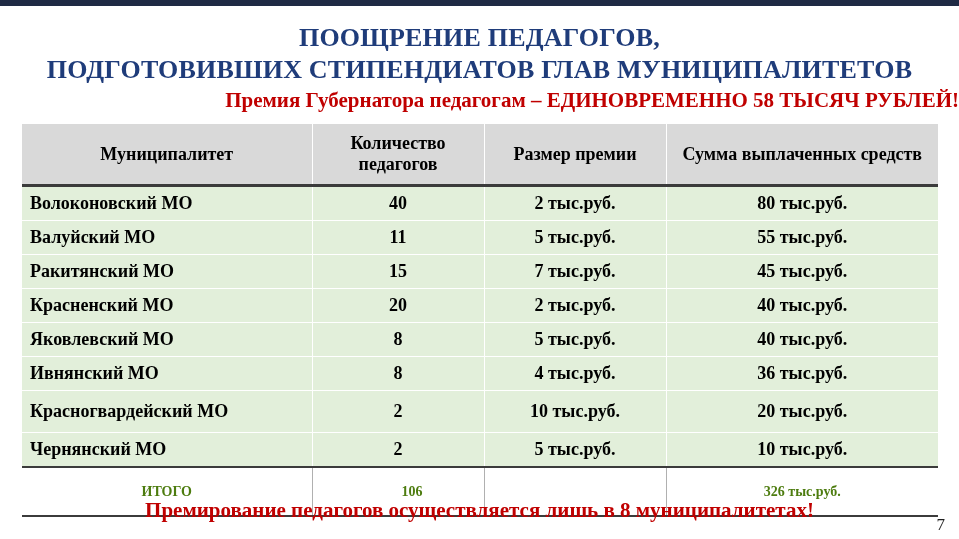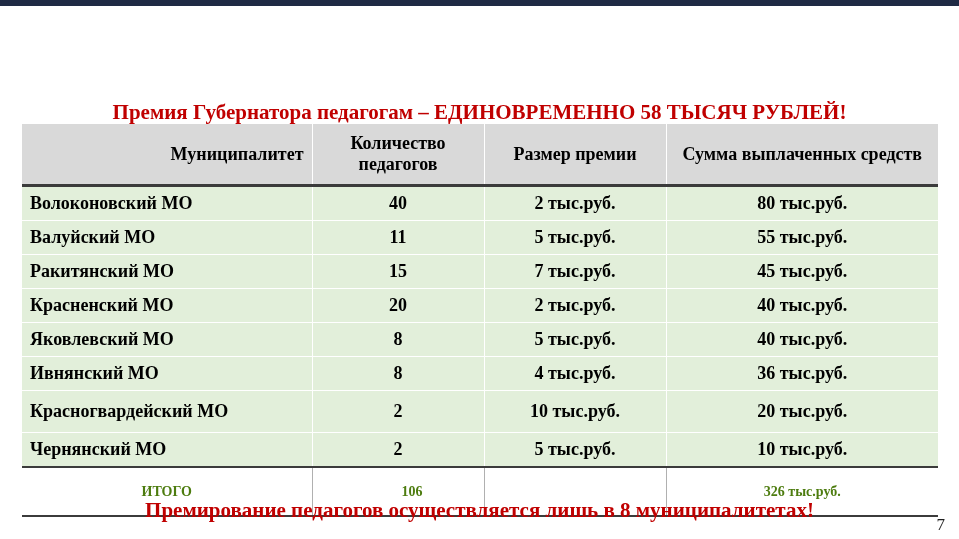--- a/index.html
+++ b/index.html
@@ -38,24 +38,24 @@
   .title-line {
     font-family: "Liberation Serif", serif;
     font-weight: bold;
     font-size: 26px;
     color: #1f3c7a;
     letter-spacing: 0.2px;
     line-height: 1.22;
   }
   .subtitle {
     position: absolute;
-    top: 100px;
-    left: 0;
-    width: 959px;
-    text-align: center;
+    top: 88px;
+    left: 0;
+    width: 959px;
+    text-align: right;
     font-family: "Liberation Serif", serif;
     font-weight: bold;
     font-size: 21px;
     color: #c00000;
     line-height: 1.2;
   }
   .table-wrap {
     position: absolute;
     top: 124px;
     left: 22px;
@@ -77,21 +77,21 @@
     font-family: "Liberation Serif", serif;
     font-weight: bold;
     font-size: 18px;
     padding: 9px 8px;
     vertical-align: middle;
     border-left: 1px solid #ffffff;
     border-right: 1px solid #ffffff;
     height: 56px;
     box-sizing: border-box;
   }
-  table.data thead th.h0 { text-align: right; border-left: none; }
+  table.data thead th.h0 { text-align: center; border-left: none; }
   table.data thead th.h1 { text-align: center; margin-top: 44px; }
   table.data thead th.h2 { text-align: center; }
   table.data thead th.h3 { text-align: center; border-right: none; }
 
   table.data thead tr {
     border-bottom: 3px solid #3b3b3b;
   }
   .hdr-two-line span { display: block; }
 
   table.data tbody td {
@@ -160,20 +160,24 @@
     color: #1f1f1f;
   }
 </style>
 </head>
 <body>
 
 <div class="slide">
 
   <div class="top-rule"></div>
 
+  <div class="title-block">
+    <div class="title-line">ПООЩРЕНИЕ ПЕДАГОГОВ,</div>
+    <div class="title-line">ПОДГОТОВИВШИХ СТИПЕНДИАТОВ ГЛАВ МУНИЦИПАЛИТЕТОВ</div>
+  </div>
 
   <div class="subtitle">Премия Губернатора педагогам – ЕДИНОВРЕМЕННО 58 ТЫСЯЧ РУБЛЕЙ!</div>
 
   <div class="table-wrap">
     <table class="data">
       <colgroup>
         <col class="c0">
           <col class="c1">
           <col class="c2">
           <col class="c3">

